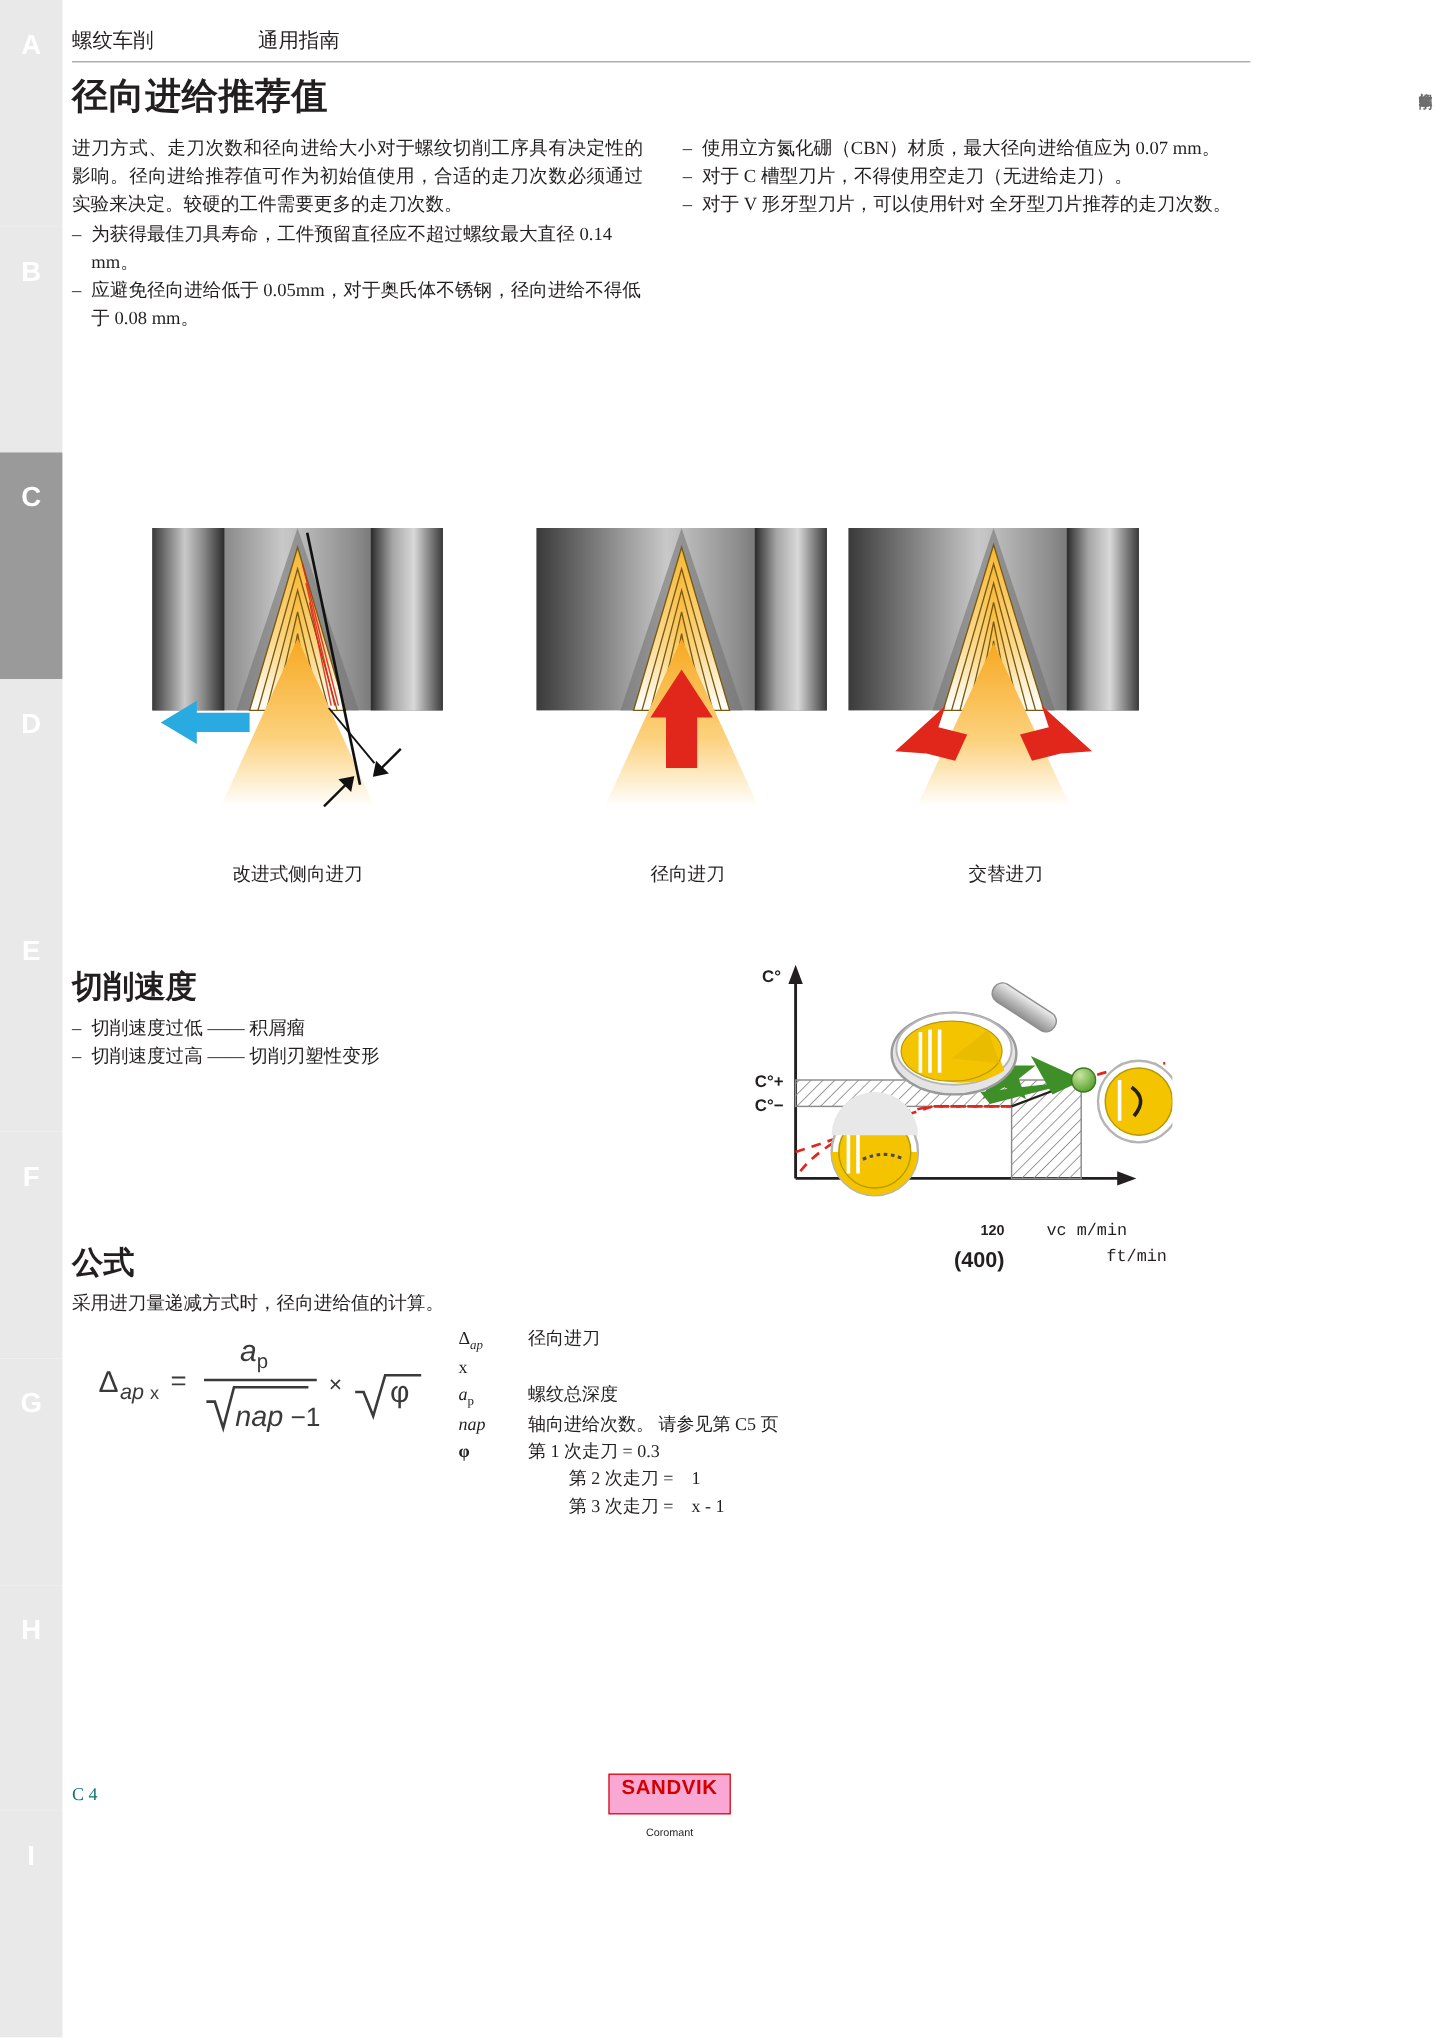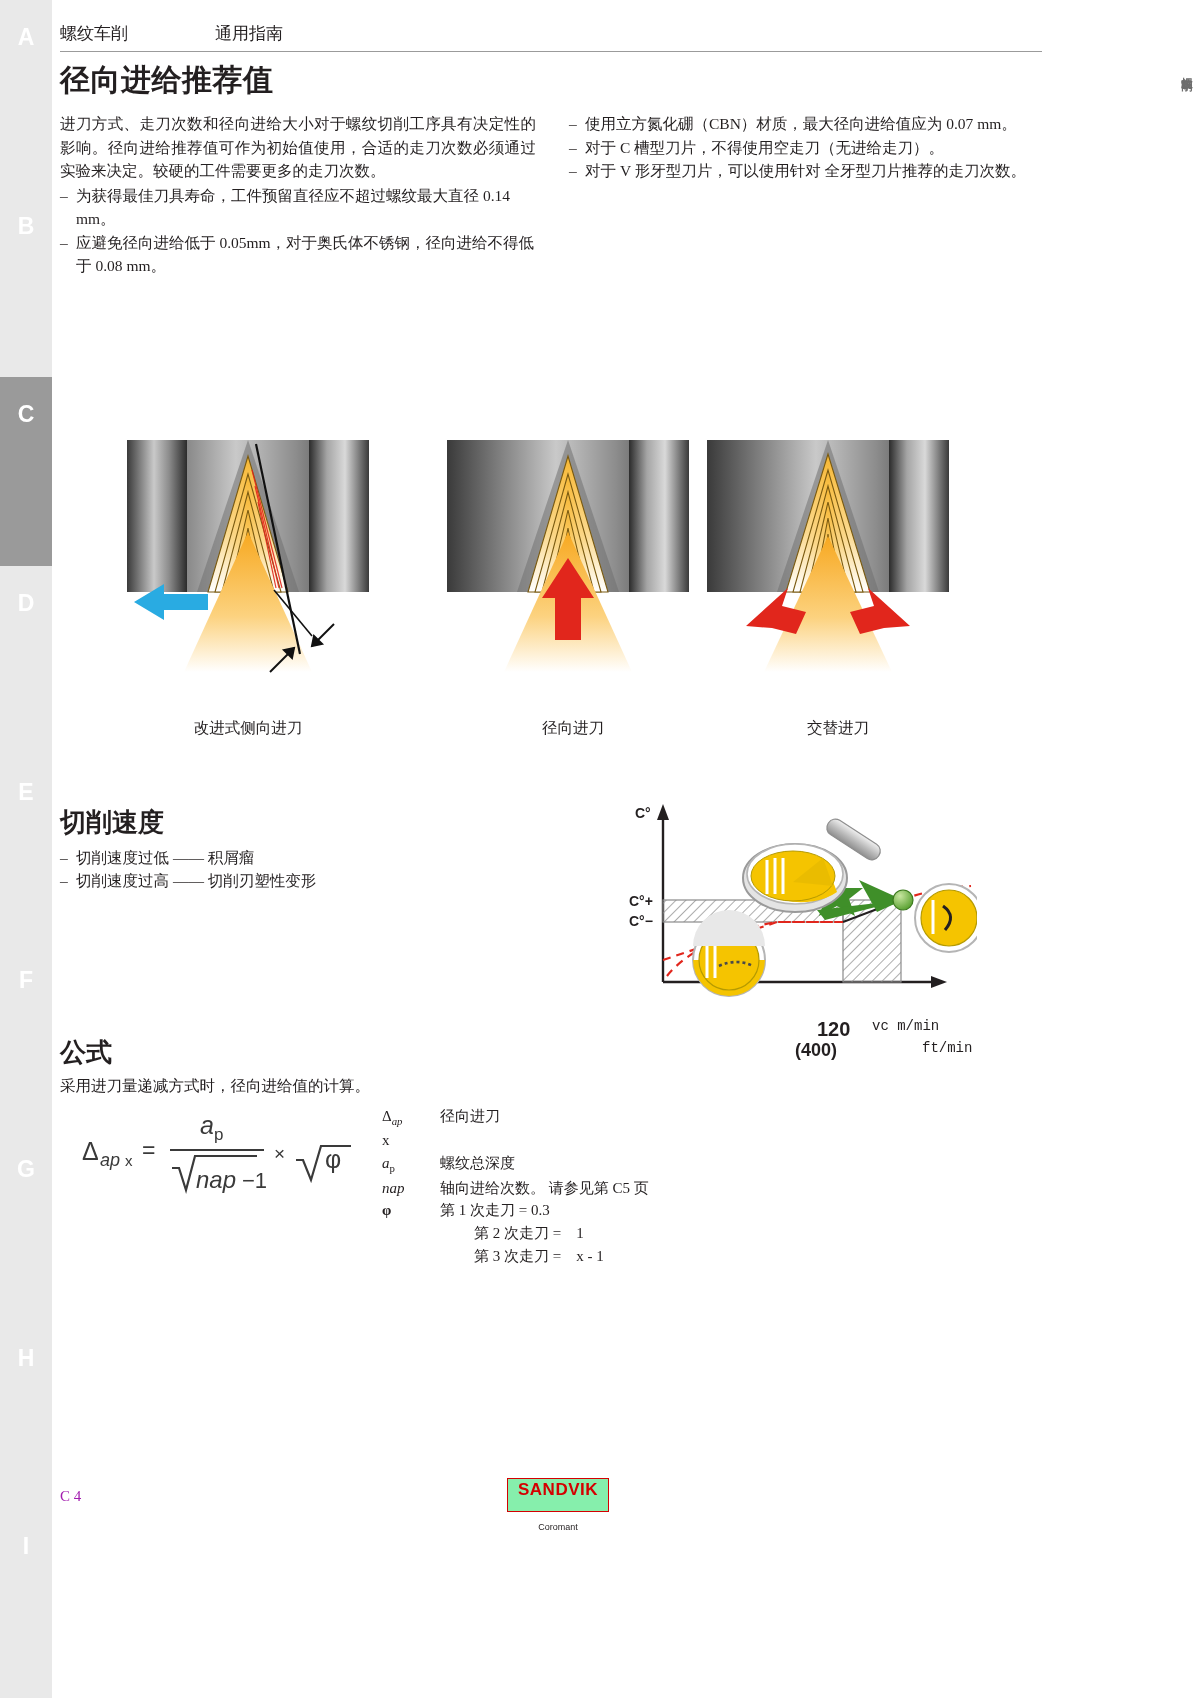--- a/index.html
+++ b/index.html
@@ -162,21 +162,21 @@
     left: 575px; top: 800px;
     width: 350px; height: 290px;
   }
   .td-unit {
     position: absolute;
     font-family: "Liberation Sans", sans-serif;
   }
   .td-120 {
     left: 190px; top: 218px;
     font-weight: bold;
-    font-size: 20px;
+    font-size: 12px;
   }
   .td-400 {
     left: 168px; top: 240px;
     font-weight: bold;
     font-size: 18px;
   }
   .td-vc {
     left: 245px; top: 218px;
     font-family: "Liberation Mono", monospace;
     font-size: 14px;
@@ -219,27 +219,27 @@
   }
   .legend-sym i { font-style: italic; }
   .legend-desc { flex: 1; }
   .legend-cont { margin-left: 92px; }
 
   
   .folio {
     position: absolute;
     left: 8px; top: 1488px;
     font-size: 15px;
-    color: #a21caf;
+    color: #0f766e;
   }
   .logo {
     position: absolute;
     left: 455px; top: 1478px;
     width: 102px; height: 34px;
-    background: #86efac;
+    background: #f9a8d4;
     border: 1.5px solid #d40000;
     text-align: center;
     font-family: "Liberation Sans", sans-serif;
   }
   .logo .l1 {
     display: block;
     color: #d40000;
     font-weight: bold;
     font-size: 17px;
     line-height: 17px;

